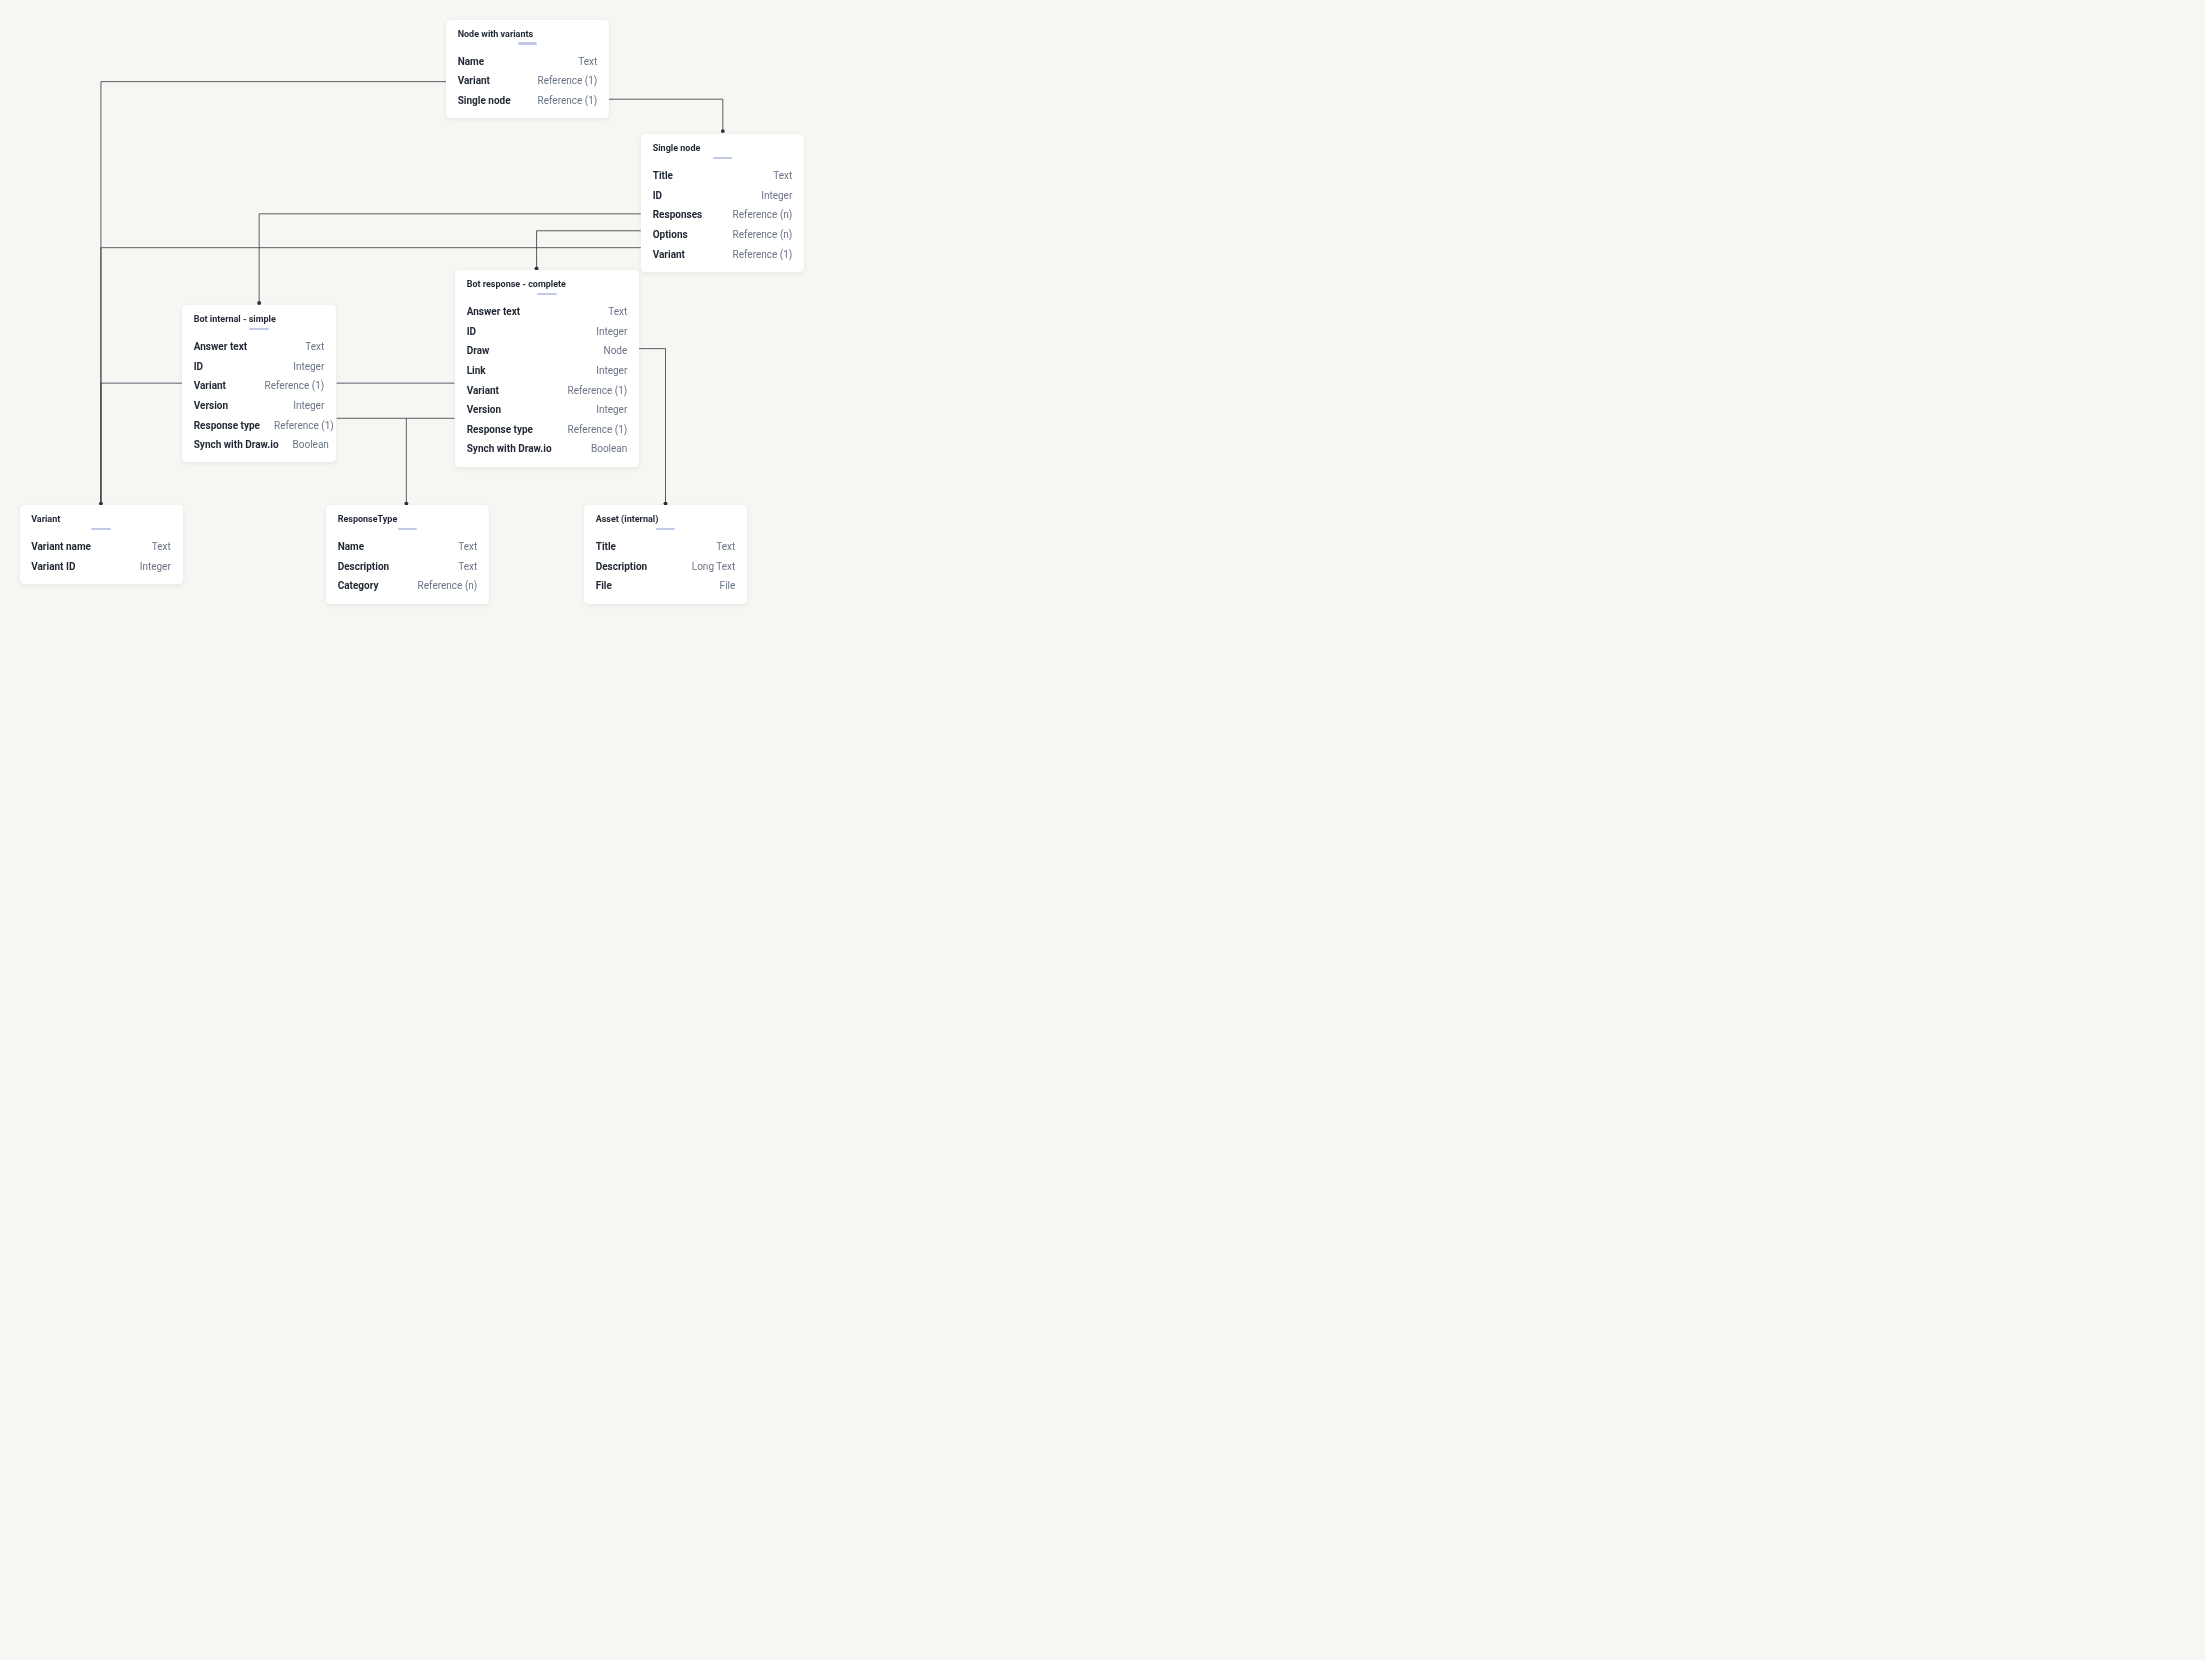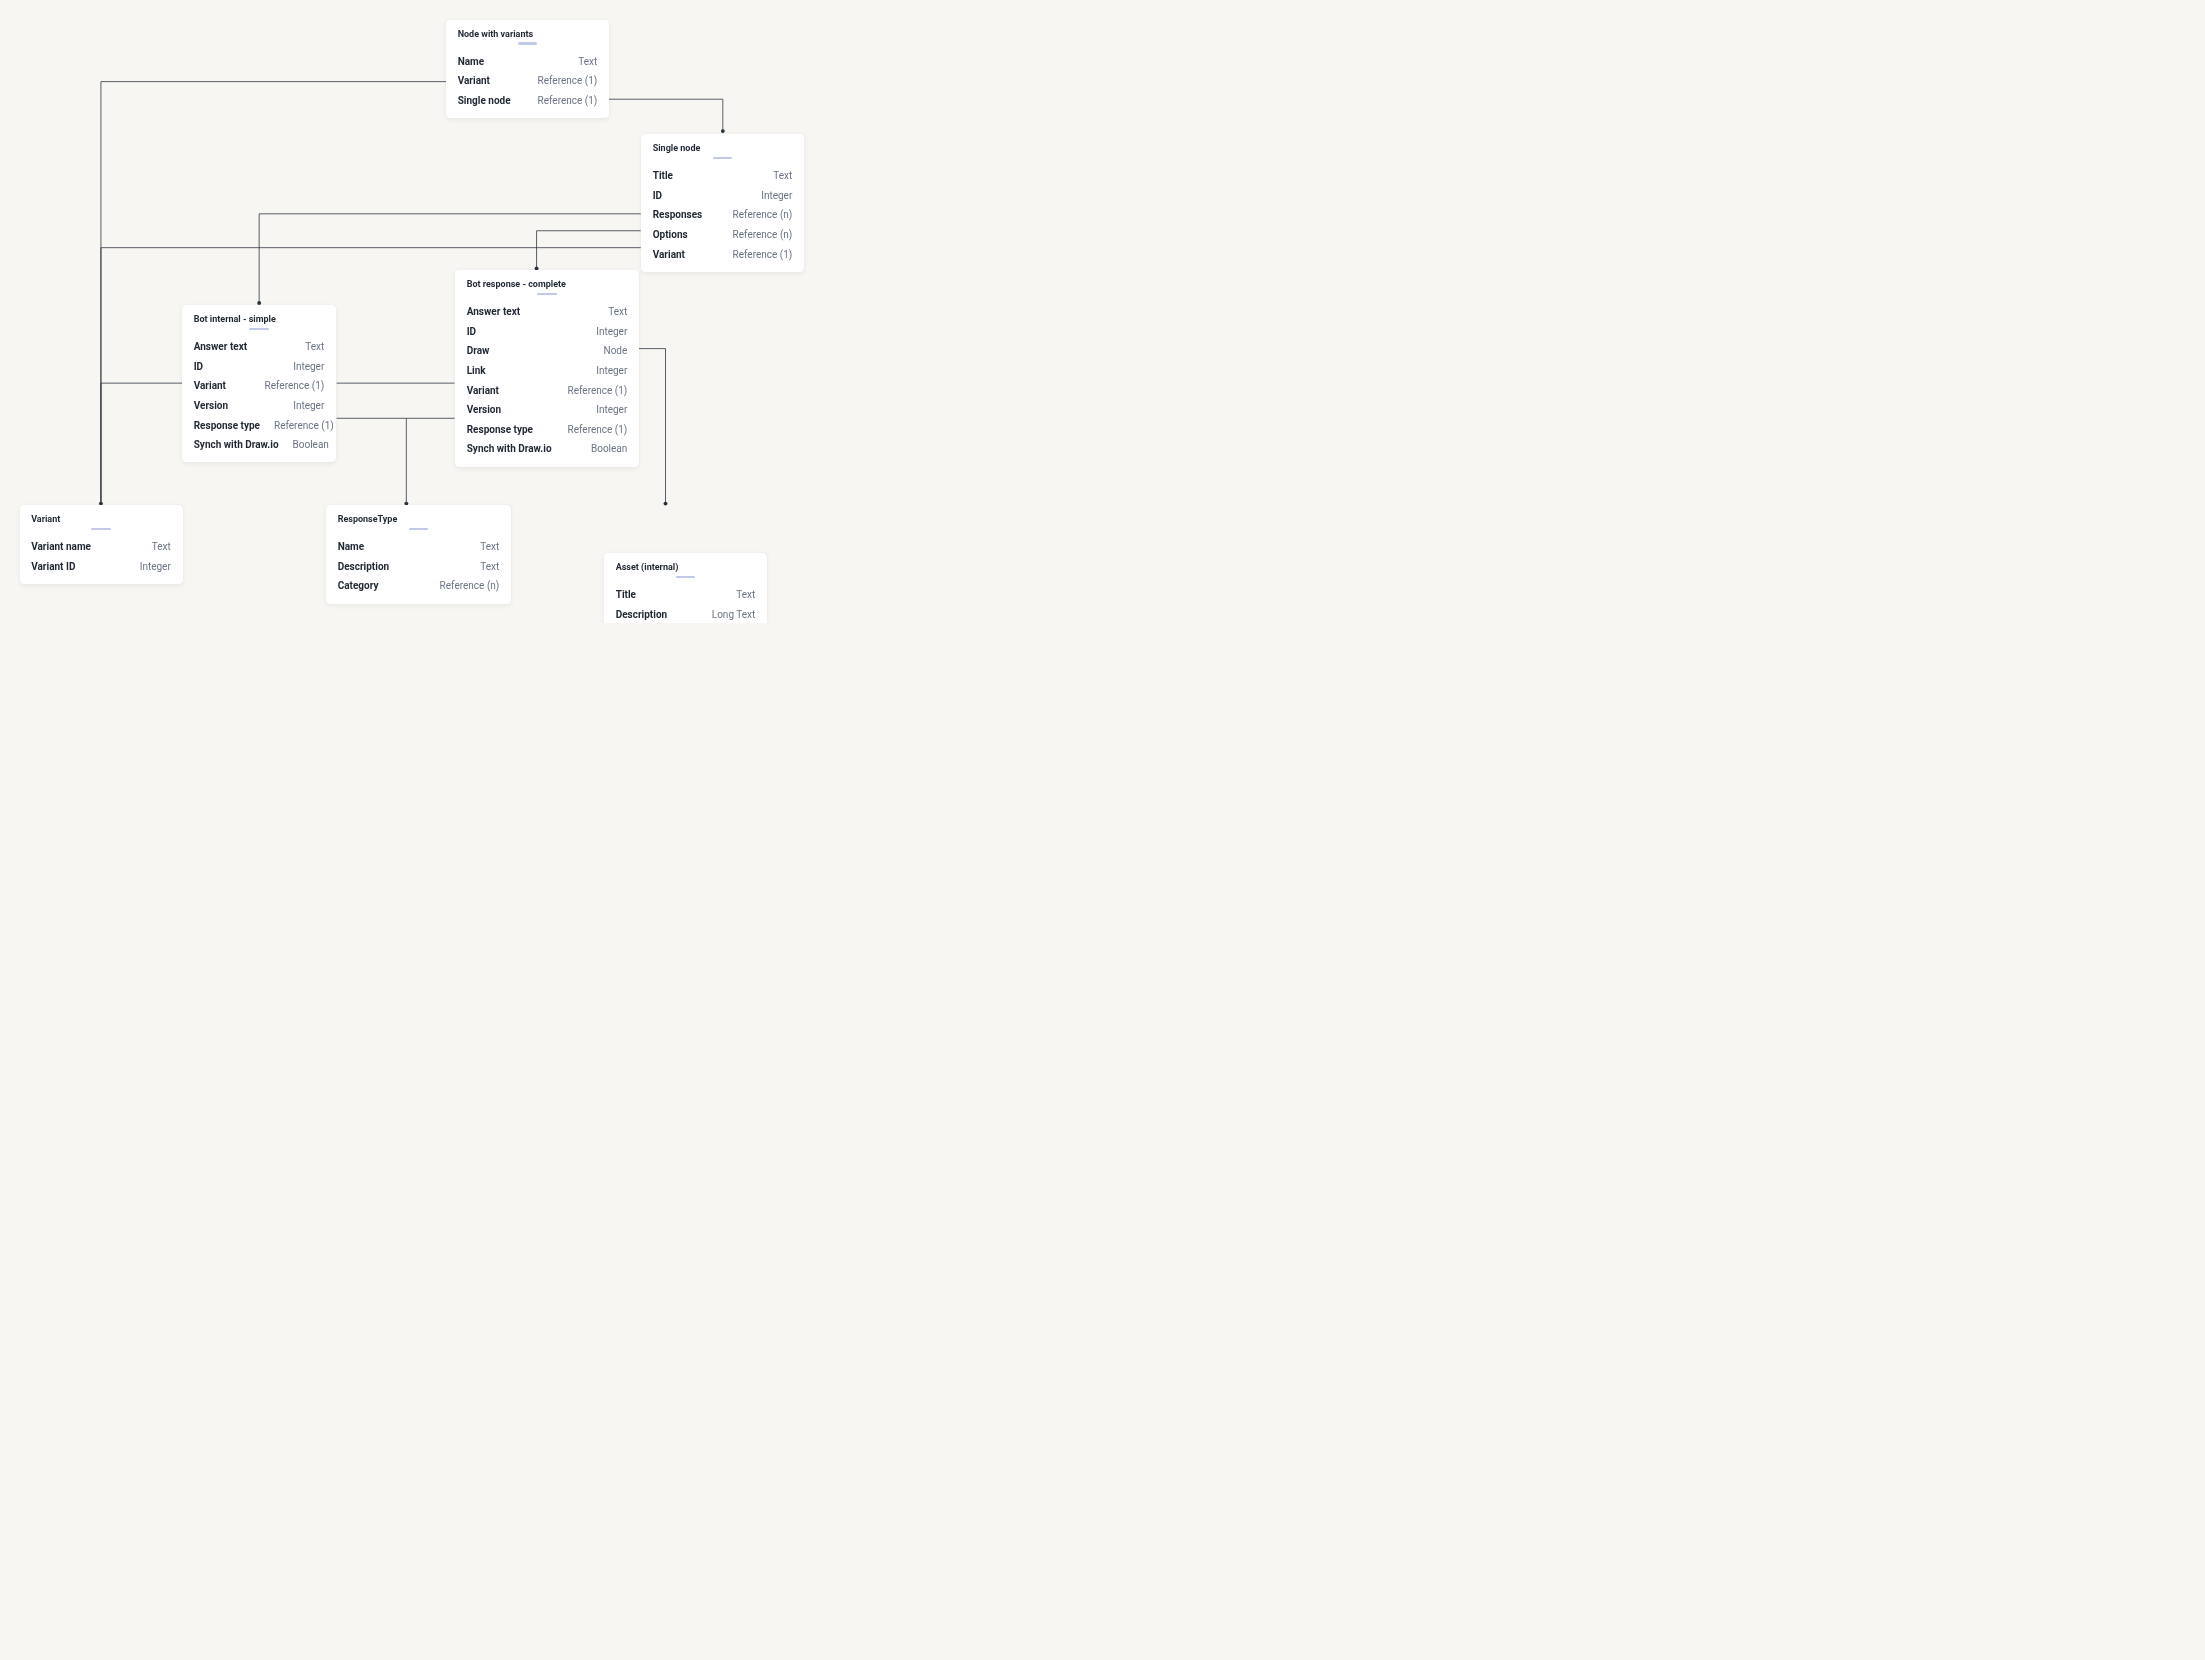--- a/index.html
+++ b/index.html
@@ -220,38 +220,38 @@
     <div class="row">
         <span class="k">Variant name</span>
         <span class="v">Text</span>
       </div>
     <div class="row">
         <span class="k">Variant ID</span>
         <span class="v">Integer</span>
       </div>
   </div>
 
-  <div class="card" style="left:326px; top:505px; width:185px;">
+  <div class="card" style="left:326px; top:505px; width:163px;">
     <h3>ResponseType</h3>
     <div class="accent"></div>
     <div class="row">
         <span class="k">Name</span>
         <span class="v">Text</span>
       </div>
     <div class="row">
         <span class="k">Description</span>
         <span class="v">Text</span>
       </div>
     <div class="row">
         <span class="k">Category</span>
         <span class="v">Reference (n)</span>
       </div>
   </div>
 
-  <div class="card" style="left:604px; top:505px; width:163px;margin-top:48px;">
+  <div class="card" style="left:584px; top:505px; width:163px;">
     <h3>Asset (internal)</h3>
     <div class="accent"></div>
     <div class="row">
         <span class="k">Title</span>
         <span class="v">Text</span>
       </div>
     <div class="row">
         <span class="k">Description</span>
         <span class="v">Long Text</span>
       </div>

